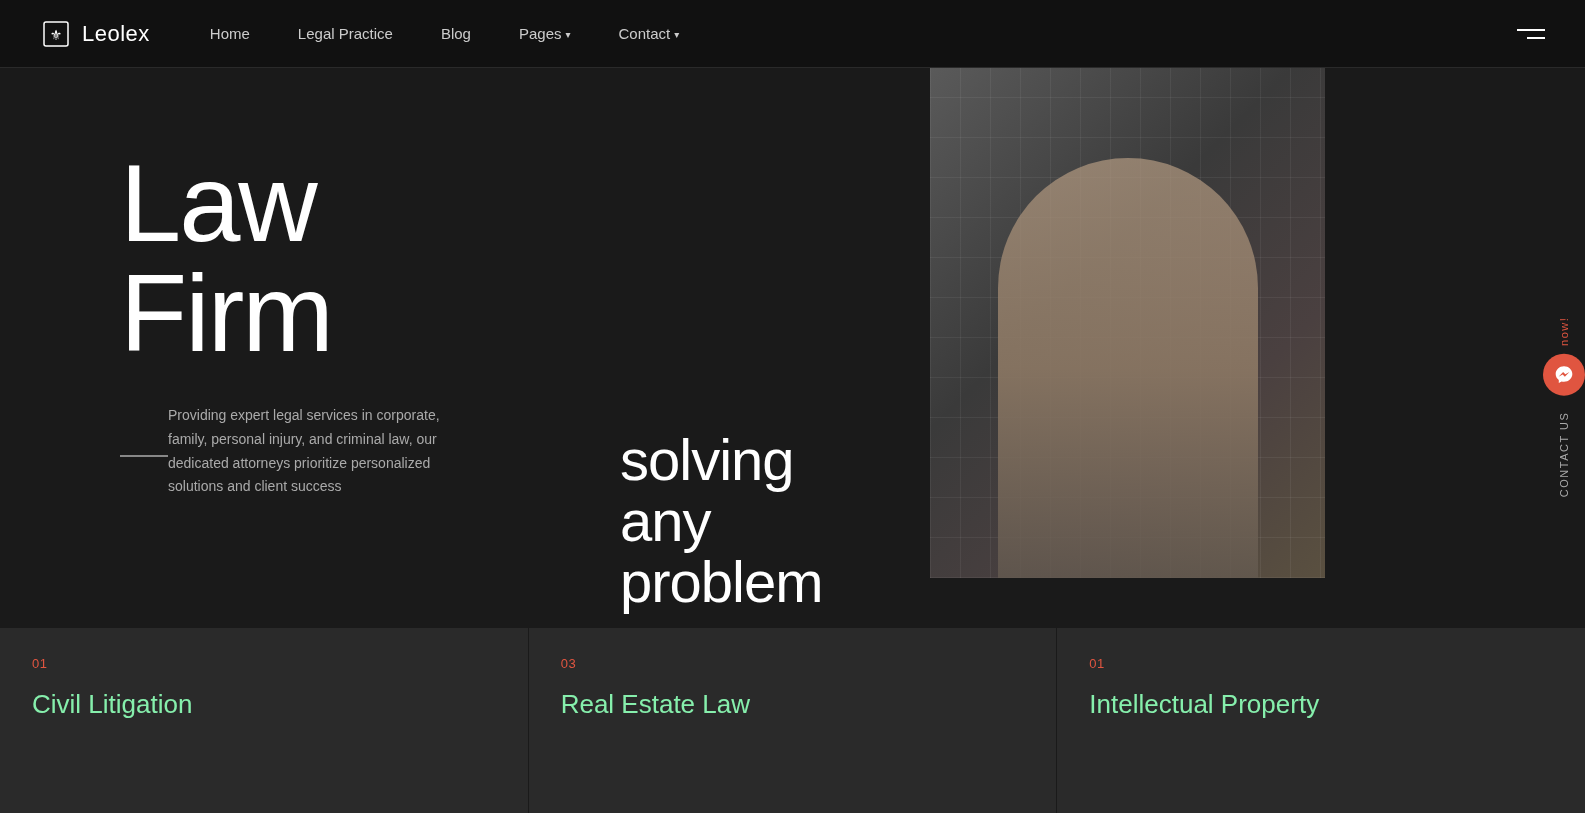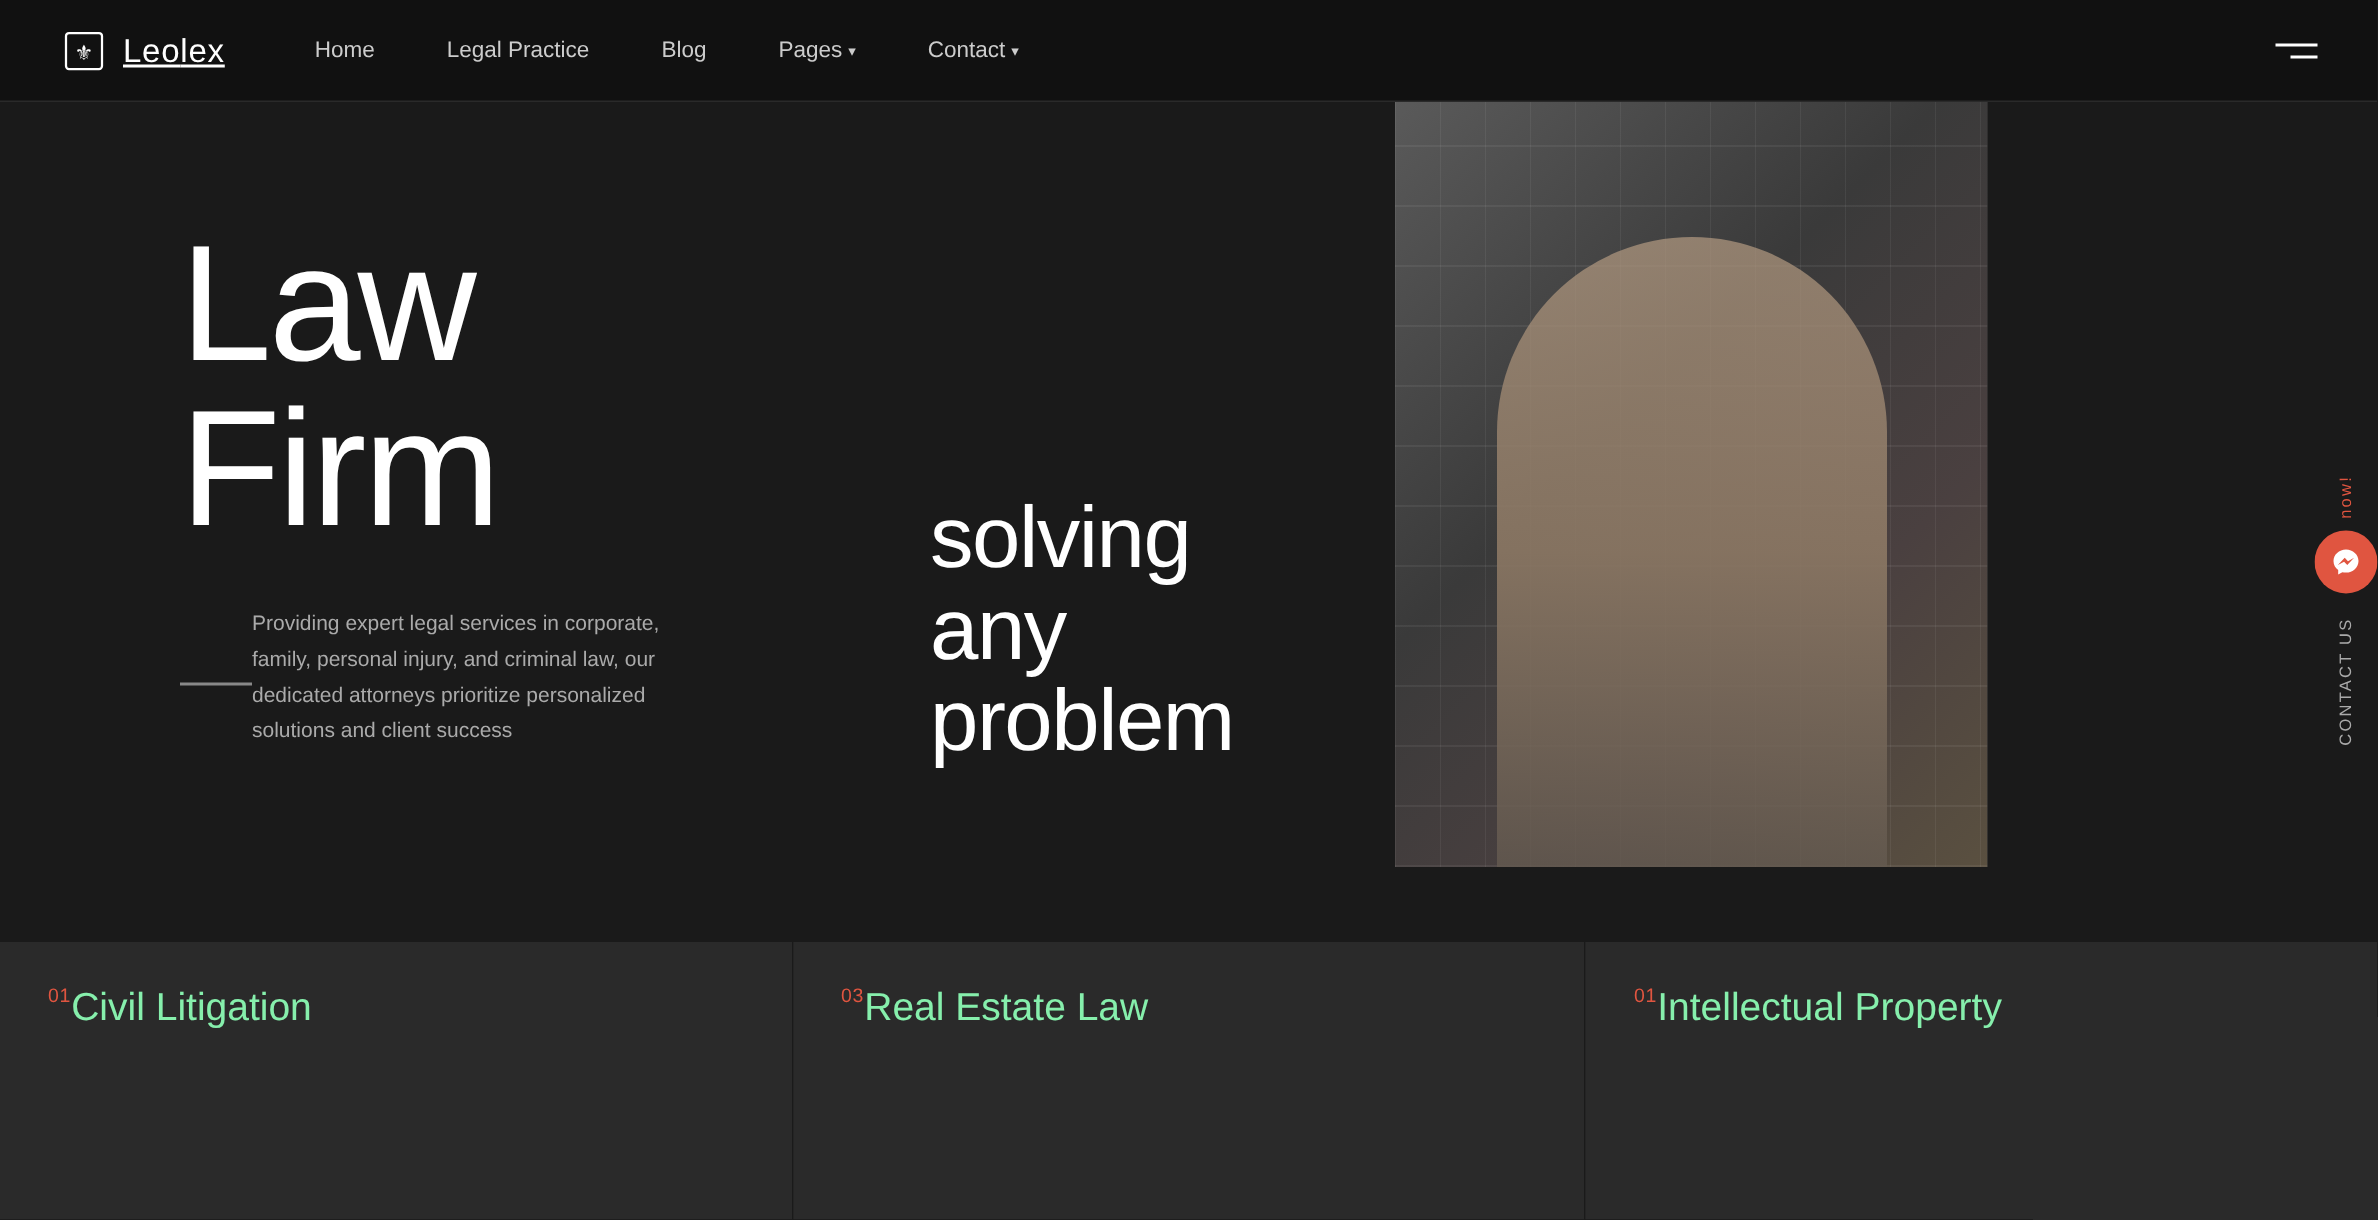--- a/index.html
+++ b/index.html
@@ -33,21 +33,20 @@
       height: 32px;
       display: flex;
       align-items: center;
       justify-content: center;
     }
     .logo-text {
       font-size: 22px;
       font-weight: 600;
       color: #ffffff;
       letter-spacing: 0.5px;
-      text-decoration: underline;
     }
     .logo-text span { font-weight: 300; }
     .nav-links {
       display: flex;
       align-items: center;
       gap: 48px;
       flex: 1;
     }
     .nav-link {
       color: #cccccc;
@@ -123,21 +122,21 @@
     .hero-description {
       font-size: 14px;
       color: #aaaaaa;
       line-height: 1.7;
       max-width: 290px;
     }
 
     .hero-middle {
       flex: 0 0 350px;
       display: flex;
-      align-items: center;
+      align-items: flex-end;
       padding-top: 100px;
       padding-left: 80px;
       z-index: 2;
     }
     .hero-tagline {
       font-size: 58px;
       font-weight: 300;
       color: #ffffff;
       line-height: 1.05;
       letter-spacing: -1px;
@@ -231,20 +230,21 @@
       margin-top: 0;
       height: 185px;
       position: relative;
       z-index: 2;
     }
     .card {
       flex: 1;
       background-color: #2a2a2a;
       padding: 28px 32px;
       display: flex;
+      flex-direction: column;
       justify-content: flex-start;
       border-right: 1px solid #1a1a1a;
       position: relative;
       overflow: hidden;
     }
     .card:last-child {
       border-right: none;
     }
     .card-number {
       font-size: 13px;

